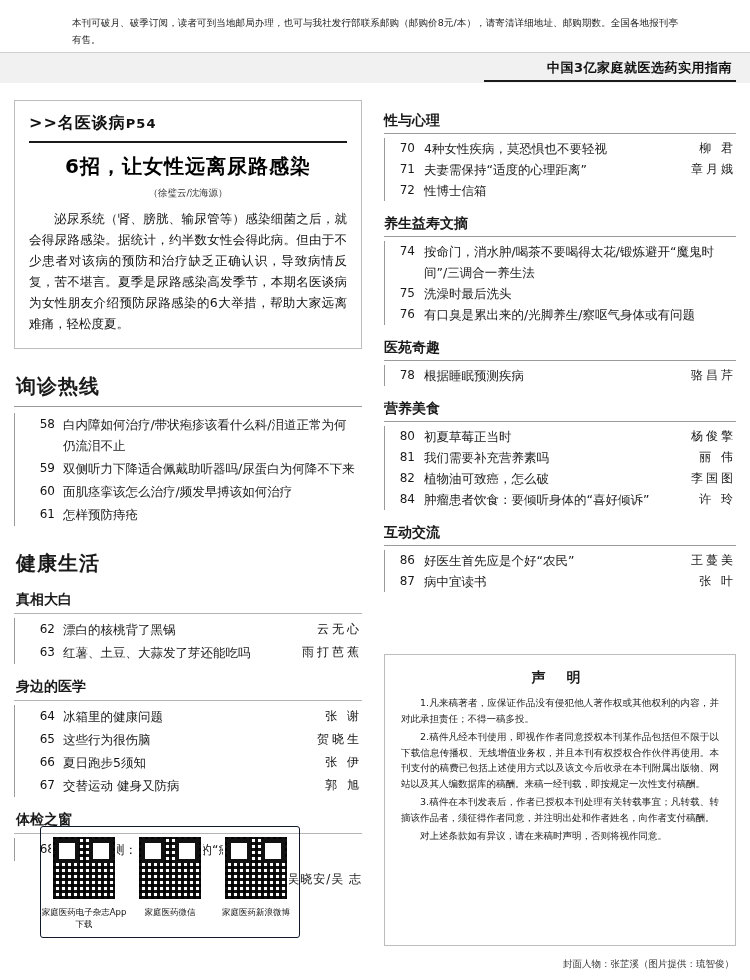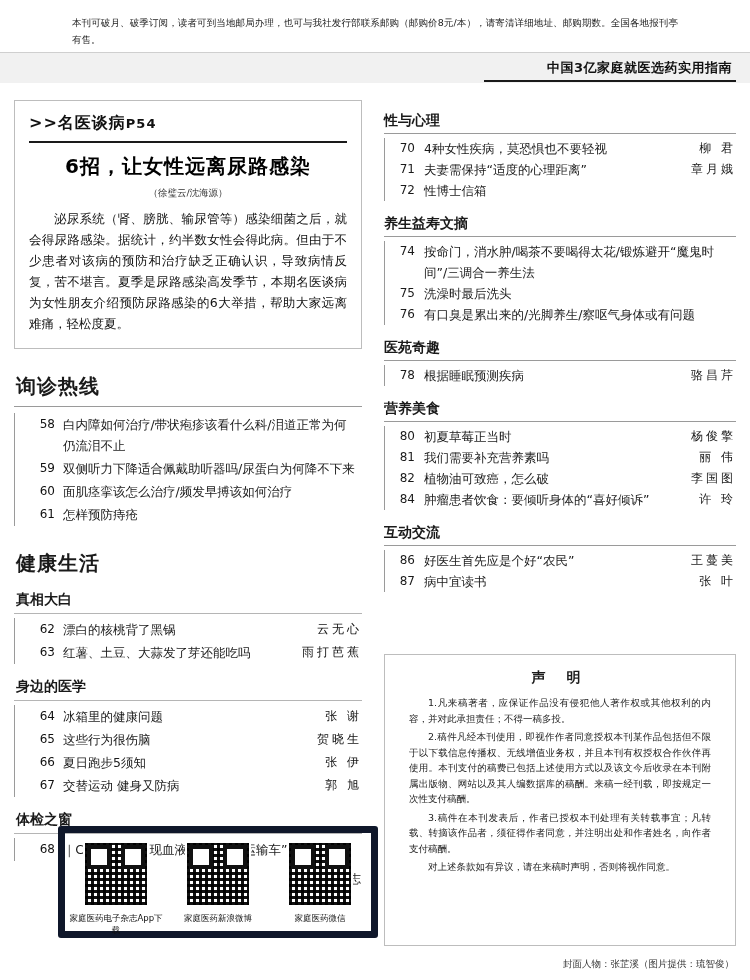--- a/index.html
+++ b/index.html
@@ -82,22 +82,22 @@
     border-left:1px solid #9a9a9a;padding-left:10px;
   }
 
   .sub-h{
     font-size:14px;font-weight:bold;margin:14px 0 4px 2px;
   }
   .sub-rule{height:1px;background:#b5b5b5;margin-bottom:4px;}
 
   
   .qrbox{
-    position:absolute;left:58px;top:826px;width:320px;height:112px;
-    border:7px solid #0f172a;border-radius:3px;
+    position:absolute;left:40px;top:826px;width:260px;height:112px;
+    border:1px solid #0f172a;border-radius:3px;
     display:flex;justify-content:space-around;align-items:flex-start;
     padding-top:8px;box-sizing:border-box;
   }
   .qritem{width:96px;text-align:center;}
   .qr{
     width:62px;height:62px;margin:0 auto;
     background:
       repeating-linear-gradient(90deg,#111 0 3px,#fff 3px 6px),
       repeating-linear-gradient(0deg,#111 0 3px,#fff 3px 6px);
     background-blend-mode:multiply;
@@ -122,21 +122,21 @@
   .r-row{
     display:flex;align-items:flex-start;font-size:12.5px;line-height:21px;
   }
   .r-num{width:30px;flex:0 0 30px;text-align:right;padding-right:9px;font-size:12px;}
   .r-title{flex:1 1 auto;padding-right:6px;}
   .r-author{flex:0 0 auto;white-space:nowrap;font-size:12px;letter-spacing:3px;}
 
   
   .stmt{
     position:absolute;left:384px;top:654px;width:352px;height:292px;
-    border:1px solid #bdbdbd;box-sizing:border-box;padding:14px 24px;
+    border:1px solid #bdbdbd;box-sizing:border-box;padding:14px 16px;
   }
   .stmt-h{text-align:center;font-size:14px;font-weight:bold;letter-spacing:8px;margin-bottom:8px;}
   .stmt-p{
     font-size:9.5px;line-height:15.5px;text-align:justify;text-indent:2em;color:#222;
     margin:0 0 3px 0;
   }
 
   .footer{
     position:absolute;right:16px;top:958px;
     font-size:9.5px;color:#333;
@@ -240,25 +240,25 @@
     <div style="text-align:right;font-size:12px;margin-top:10px;letter-spacing:1px;">吴晓安/吴 志</div>
   </div>
 
   <div class="qrbox">
     <div class="qritem">
       <div class="qr"></div>
       <div class="qrcap">家庭医药电子杂志App下载</div>
     </div>
     <div class="qritem">
       <div class="qr"></div>
-      <div class="qrcap">家庭医药新浪微博</div>
+      <div class="qrcap">家庭医药微信</div>
     </div>
     <div class="qritem">
       <div class="qr"></div>
-      <div class="qrcap">家庭医药微信</div>
+      <div class="qrcap">家庭医药新浪微博</div>
     </div>
   </div>
 
   <div class="rightcol">
 
     <div class="rsec">
       <div class="rsec-h">性与心理</div>
       <div class="rsec-rule"></div>
       <div class="rtoc">
         <div class="r-row">

